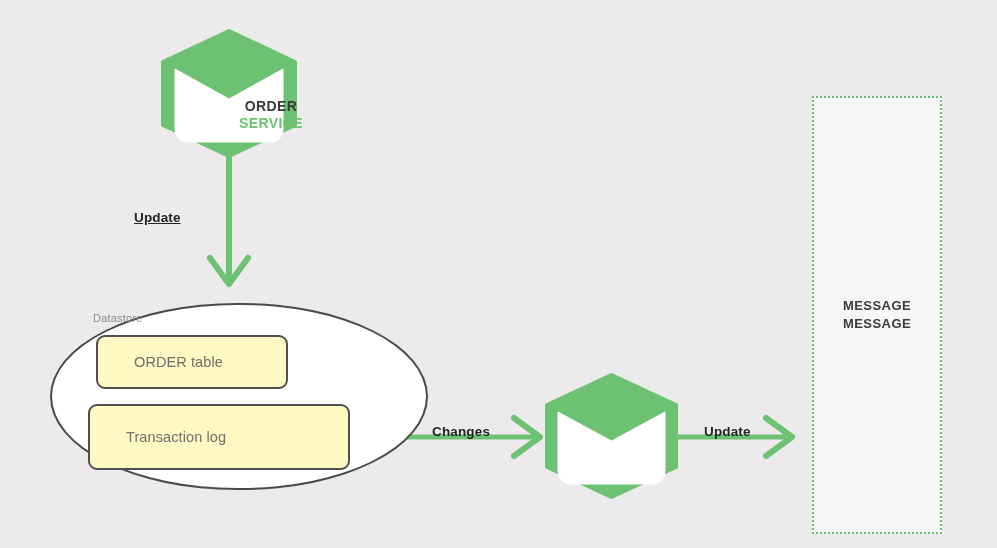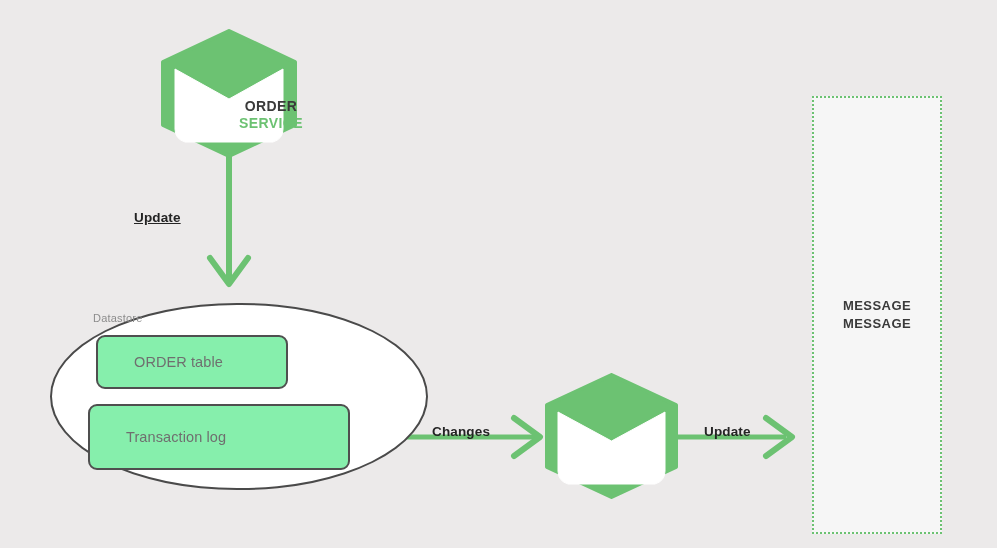--- a/index.html
+++ b/index.html
@@ -64,21 +64,21 @@
     box-sizing: border-box;
   }
   .datastore-title {
     position: absolute;
     color: #8c8c8c;
     font-size: 11px;
     letter-spacing: 0.2px;
   }
   .ds-box {
     position: absolute;
-    background: #86efac;
+    background: #fef9c3;
     border: 2.5px solid #4f4f4f;
     border-radius: 9px;
     box-sizing: border-box;
     display: flex;
     align-items: center;
   }
   .ds-box-label {
     color: #6f6f6f;
     font-size: 14.5px;
     padding-left: 36px;

